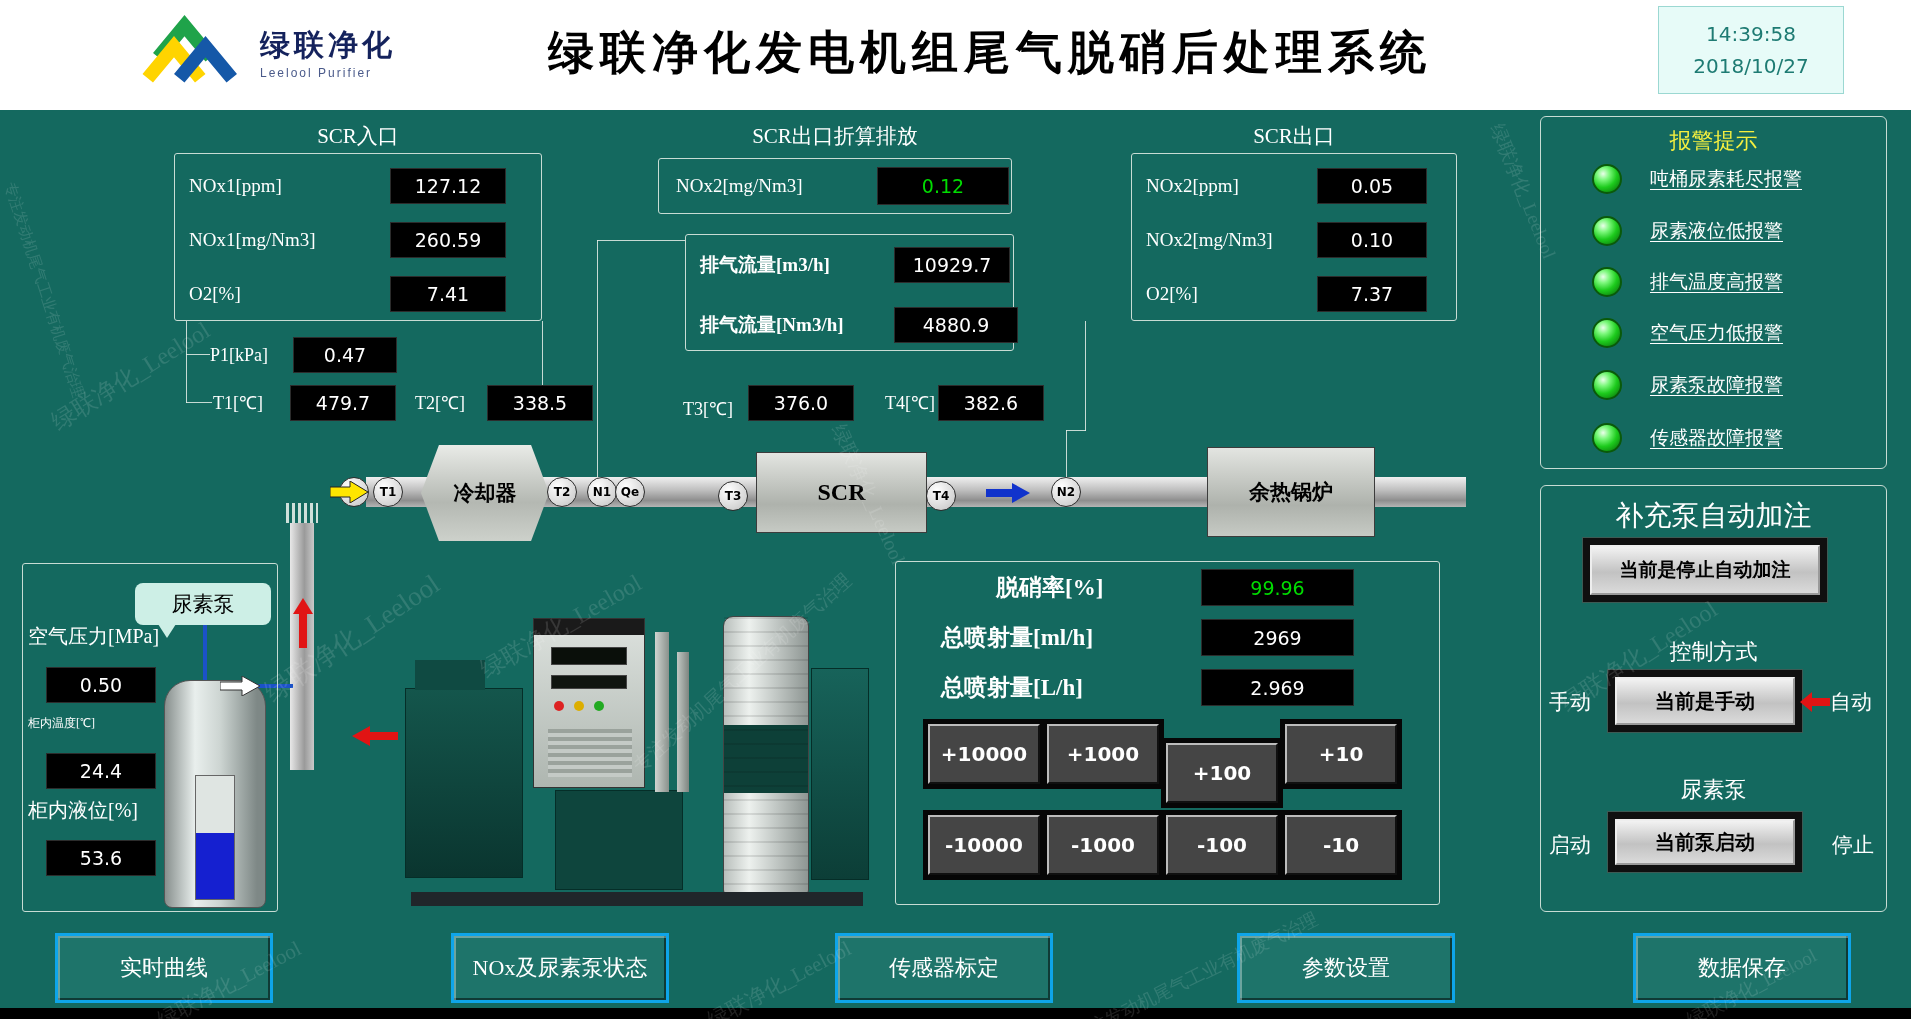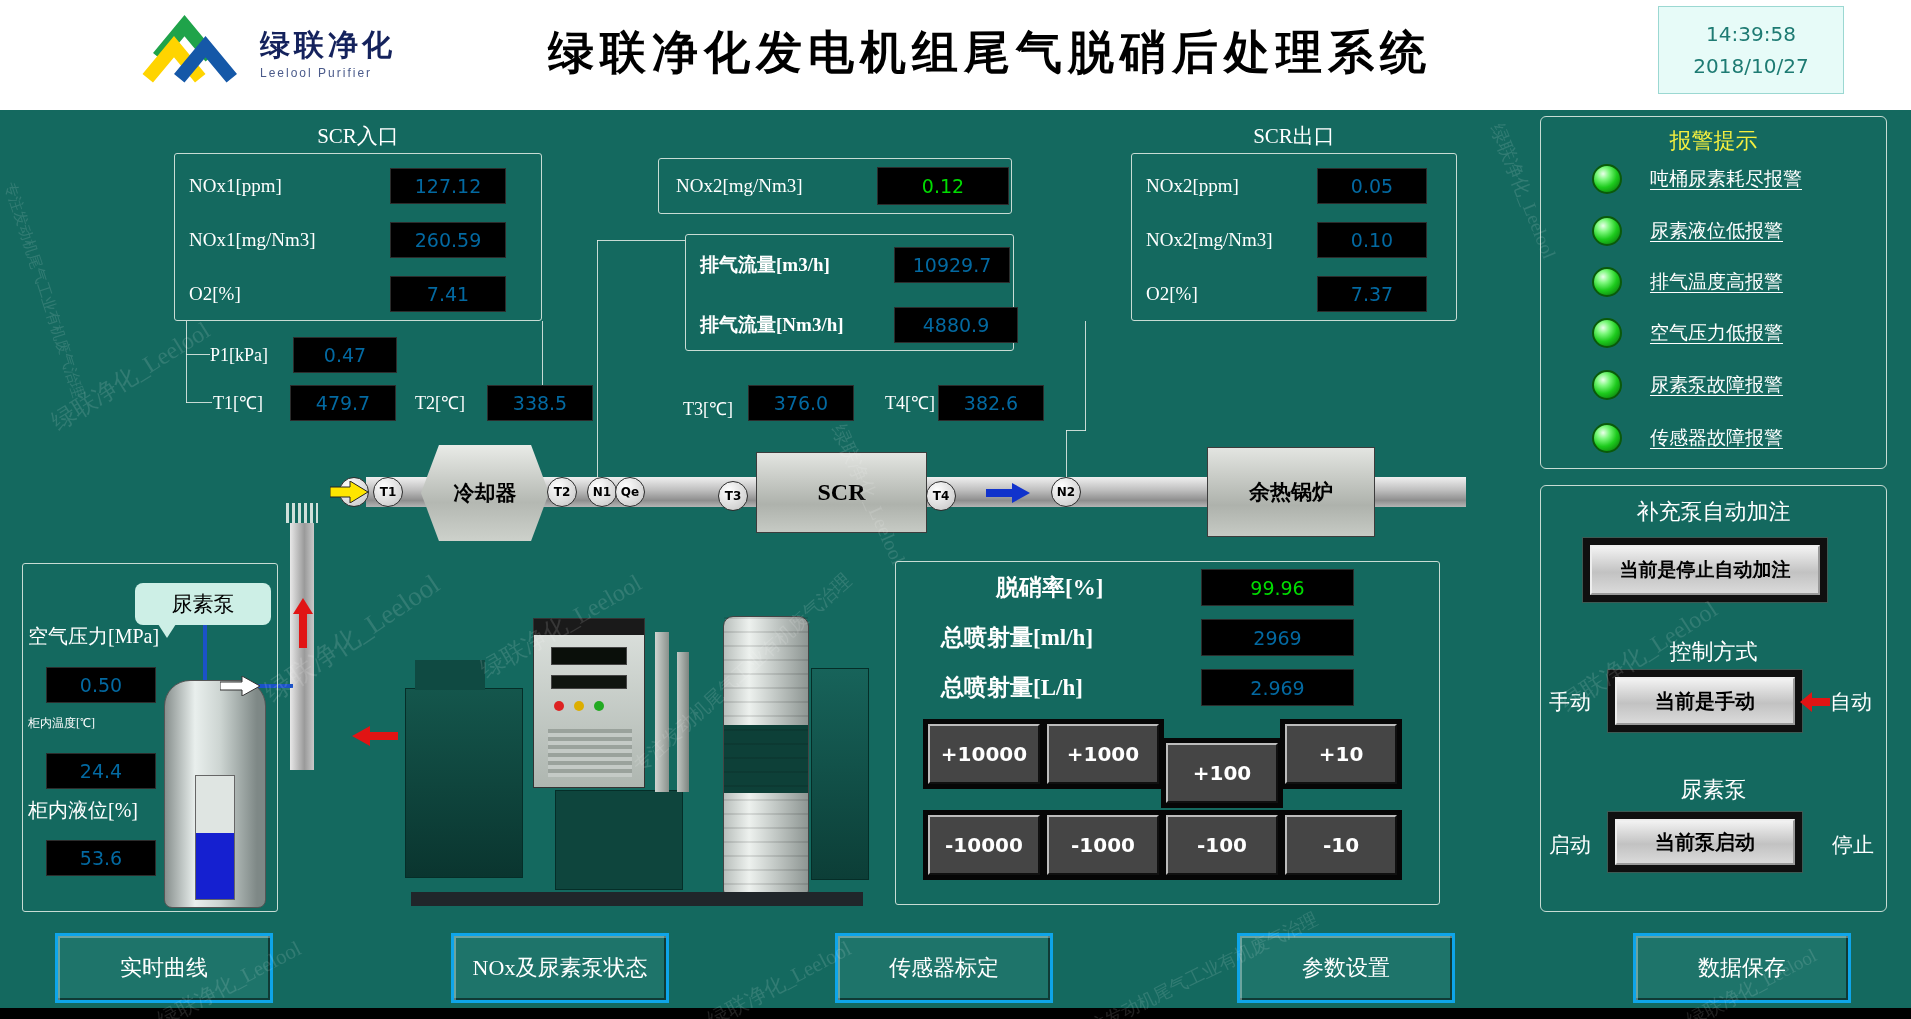--- a/index.html
+++ b/index.html
@@ -22,21 +22,21 @@
   .bottom-strip { position:absolute; left:0; top:1008px; width:1911px; height:11px; background:#000; }
 
   .wm { position:absolute; color:rgba(255,255,255,0.13); font:24px "Liberation Serif",serif;
         white-space:nowrap; pointer-events:none; z-index:40; }
 
   .panel { position:absolute; border:1px solid #c8dcd4; border-radius:3px; }
   .ptitle { position:absolute; color:#fff; font:21px "Liberation Serif",serif; text-align:center; white-space:nowrap; }
   .lbl { position:absolute; color:#fff; font:19px "Liberation Serif",serif; line-height:36px; white-space:nowrap; }
   .lbl-sm { position:absolute; color:#fff; font:18px "Liberation Serif",serif; line-height:36px; white-space:nowrap; }
   .biglbl { position:absolute; color:#fff; font:bold 23px "Liberation Serif",serif; line-height:37px; white-space:nowrap; }
-  .vbox { position:absolute; height:36px; background:#000; color:#0369a1; font:19px "DejaVu Sans",sans-serif;
+  .vbox { position:absolute; height:36px; background:#000; color:#ffffff; font:19px "DejaVu Sans",sans-serif;
           display:flex; align-items:center; justify-content:center; box-shadow:inset 0 0 0 1px #2c2c2c; }
   .green { color:#00dd00; }
   .wire { position:absolute; background:#e6eee9; opacity:.85; }
 
   
   .pipe-h { position:absolute; background:linear-gradient(180deg,#f0f0f0,#bdbdbd 45%,#8e8e8e 78%,#b5b5b5); }
   .pipe-v { position:absolute; background:linear-gradient(90deg,#e8e8e8,#9a9a9a 60%,#c9c9c9); }
   .comb { position:absolute; background:repeating-linear-gradient(90deg,#cfe0da 0 3px,rgba(0,0,0,0) 3px 6px); }
   .component { position:absolute; display:flex; align-items:center; justify-content:center;
                color:#000; font:bold 21px "Liberation Serif",serif; }
@@ -137,20 +137,21 @@
 
   <div class="ptitle" style="left:174px;top:122px;width:368px;">SCR入口</div>
   <div class="panel" style="left:174px;top:153px;width:368px;height:168px;"></div>
   <div class="lbl" style="left:189px;top:168px;">NOx1[ppm]</div>
   <div class="vbox" style="left:390px;top:168px;width:116px;">127.12</div>
   <div class="lbl" style="left:189px;top:222px;">NOx1[mg/Nm3]</div>
   <div class="vbox" style="left:390px;top:222px;width:116px;">260.59</div>
   <div class="lbl" style="left:189px;top:276px;">O2[%]</div>
   <div class="vbox" style="left:390px;top:276px;width:116px;">7.41</div>
 
+  <div class="ptitle" style="left:658px;top:122px;width:354px;">SCR出口折算排放</div>
   <div class="panel" style="left:658px;top:158px;width:354px;height:56px;"></div>
   <div class="lbl" style="left:676px;top:168px;">NOx2[mg/Nm3]</div>
   <div class="vbox green" style="left:877px;top:167px;width:132px;height:38px;">0.12</div>
   <div class="panel" style="left:685px;top:234px;width:329px;height:117px;"></div>
   <div class="lbl" style="left:700px;top:247px;font-weight:bold;">排气流量[m3/h]</div>
   <div class="vbox" style="left:894px;top:247px;width:116px;">10929.7</div>
   <div class="lbl" style="left:700px;top:307px;font-weight:bold;">排气流量[Nm3/h]</div>
   <div class="vbox" style="left:894px;top:307px;width:124px;">4880.9</div>
 
   <div class="ptitle" style="left:1131px;top:122px;width:326px;">SCR出口</div>
@@ -290,21 +291,21 @@
   <div class="led" style="left:1592px;top:267px;"></div>
   <div class="alarm-lbl" style="left:1650px;top:267px;">排气温度高报警</div>
   <div class="led" style="left:1592px;top:318px;"></div>
   <div class="alarm-lbl" style="left:1650px;top:318px;">空气压力低报警</div>
   <div class="led" style="left:1592px;top:370px;"></div>
   <div class="alarm-lbl" style="left:1650px;top:370px;">尿素泵故障报警</div>
   <div class="led" style="left:1592px;top:423px;"></div>
   <div class="alarm-lbl" style="left:1650px;top:423px;">传感器故障报警</div>
 
   <div class="panel" style="left:1540px;top:485px;width:347px;height:427px;border-radius:6px;"></div>
-  <div class="ctl-title" style="left:1540px;top:497px;width:347px;font-size:22px;">补充泵自动加注</div>
+  <div class="ctl-title" style="left:1540px;top:497px;width:347px;font-size:28px;">补充泵自动加注</div>
   <div class="ctl-frame" style="left:1583px;top:538px;width:244px;height:64px;">
     <div class="ctl-face">当前是停止自动加注</div>
   </div>
 
   <div class="ctl-title" style="left:1540px;top:637px;width:347px;font-size:22px;">控制方式</div>
   <div class="side-lbl" style="left:1549px;top:684px;">手动</div>
   <div class="ctl-frame" style="left:1608px;top:670px;width:194px;height:62px;">
     <div class="ctl-face" style="font-size:20px;">当前是手动</div>
   </div>
   <svg class="arrow-svg" style="left:1800px;top:692px;" width="30" height="20" viewBox="0 0 30 20">

